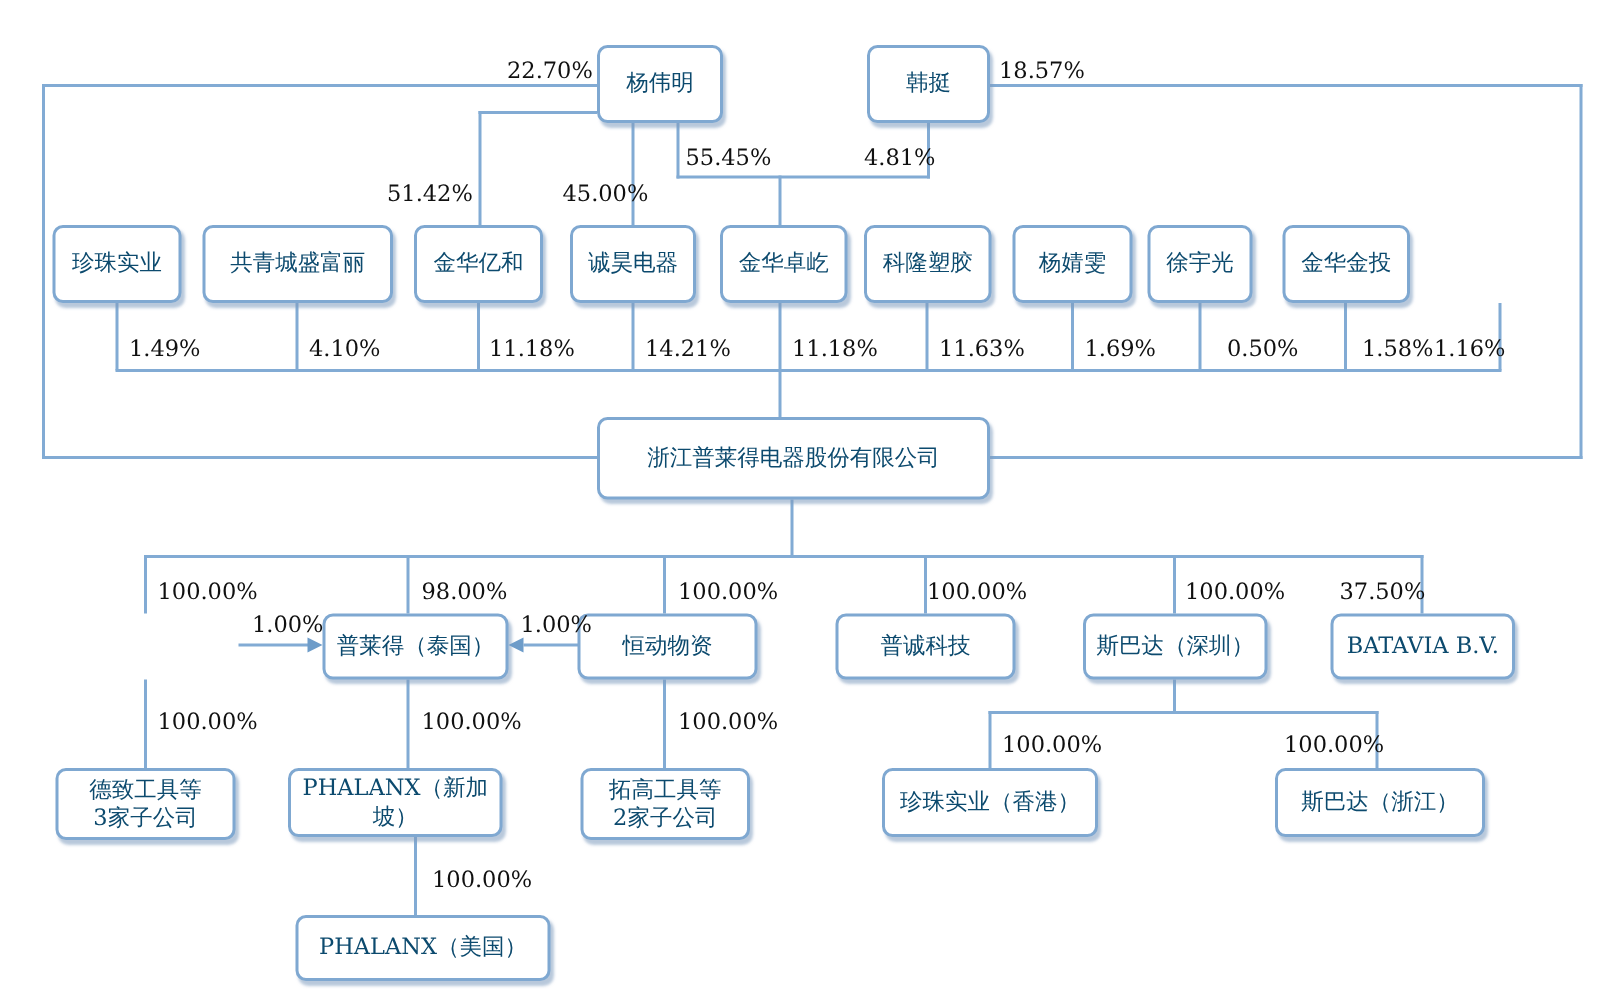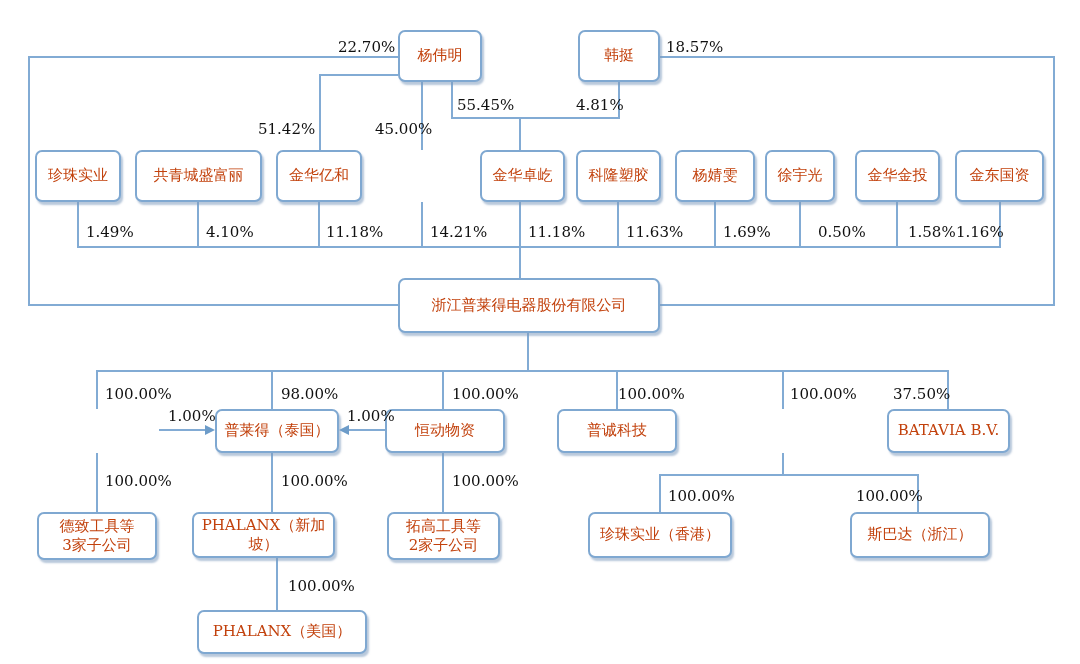--- a/index.html
+++ b/index.html
@@ -1,20 +1,20 @@
 <!DOCTYPE html>
 <html><head>
 <meta charset="utf-8">
 <style>
   html,body{margin:0;padding:0;background:#fff;}
   #canvas{position:relative;width:1080px;height:664px;background:#fff;overflow:hidden;
           font-family:"DejaVu Serif","Liberation Serif",serif;}
   .node{position:absolute;box-sizing:border-box;background:#fff;border:2px solid #7fa8d1;
         border-radius:7px;display:flex;align-items:center;justify-content:center;
-        font-size:15px;color:#c2410c;box-shadow:2px 3px 2px rgba(125,155,190,.55);
+        font-size:15px;color:#0c4a6e;box-shadow:2px 3px 2px rgba(125,155,190,.55);
         white-space:pre-line;text-align:center;line-height:1.3;z-index:2;}
   .ln{position:absolute;background:#82abd4;z-index:1;}
   .pct{position:absolute;font-size:15px;color:#101010;z-index:3;white-space:nowrap;}
   .arr{position:absolute;width:0;height:0;z-index:3;}
   .arr-r{border-top:5px solid transparent;border-bottom:5px solid transparent;border-left:10px solid #6d9cc9;}
   .arr-l{border-top:5px solid transparent;border-bottom:5px solid transparent;border-right:10px solid #6d9cc9;}
 </style>
 </head>
 <body>
 
@@ -75,32 +75,33 @@
   <i class="ln" style="left:917px;top:474px;width:2px;height:38px"></i>
 
   <i class="ln" style="left:276px;top:558px;width:2px;height:52px"></i>
 
   <div class="node" style="left:398px;top:30px;width:84px;height:52px">杨伟明</div>
   <div class="node" style="left:578px;top:30px;width:82px;height:52px">韩挺</div>
 
   <div class="node" style="left:35px;top:150px;width:86px;height:52px">珍珠实业</div>
   <div class="node" style="left:135px;top:150px;width:127px;height:52px">共青城盛富丽</div>
   <div class="node" style="left:276px;top:150px;width:86px;height:52px">金华亿和</div>
+  <div class="node" style="left:380px;top:150px;width:84px;height:52px">诚昊电器</div>
   <div class="node" style="left:480px;top:150px;width:85px;height:52px">金华卓屹</div>
   <div class="node" style="left:576px;top:150px;width:85px;height:52px">科隆塑胶</div>
   <div class="node" style="left:675px;top:150px;width:80px;height:52px">杨婧雯</div>
   <div class="node" style="left:765px;top:150px;width:70px;height:52px">徐宇光</div>
   <div class="node" style="left:855px;top:150px;width:85px;height:52px">金华金投</div>
-  <div class="node" style="left:955px;top:150px;width:89px;height:52px">金东国资</div>
 
   <div class="node" style="left:398px;top:278px;width:262px;height:55px">浙江普莱得电器股份有限公司</div>
 
   <div class="node" style="left:215px;top:409px;width:124px;height:44px">普莱得（泰国）</div>
   <div class="node" style="left:385px;top:409px;width:120px;height:44px">恒动物资</div>
   <div class="node" style="left:557px;top:409px;width:120px;height:44px">普诚科技</div>
+  <div class="node" style="left:722px;top:409px;width:123px;height:44px">斯巴达（深圳）</div>
   <div class="node" style="left:887px;top:409px;width:123px;height:44px">BATAVIA B.V.</div>
 
   <div class="node" style="left:37px;top:512px;width:120px;height:48px">德致工具等
 3家子公司</div>
   <div class="node" style="left:192px;top:512px;width:143px;height:46px">PHALANX（新加坡）</div>
   <div class="node" style="left:387px;top:512px;width:113px;height:48px">拓高工具等
 2家子公司</div>
   <div class="node" style="left:588px;top:512px;width:144px;height:46px">珍珠实业（香港）</div>
   <div class="node" style="left:850px;top:512px;width:140px;height:46px">斯巴达（浙江）</div>
 

